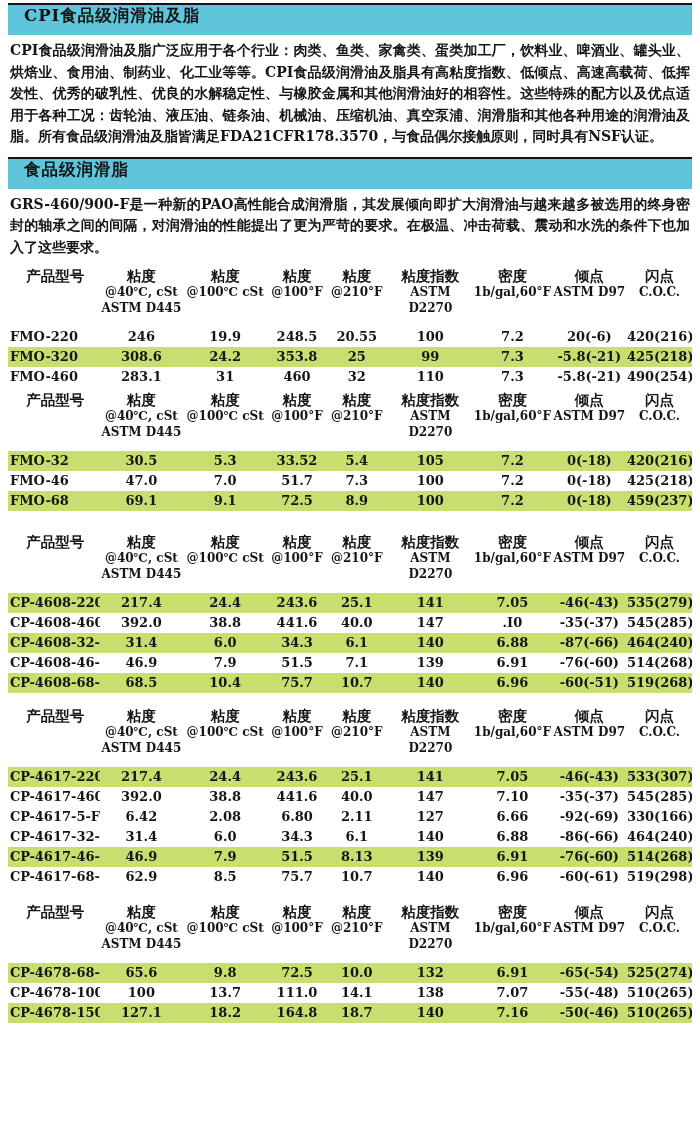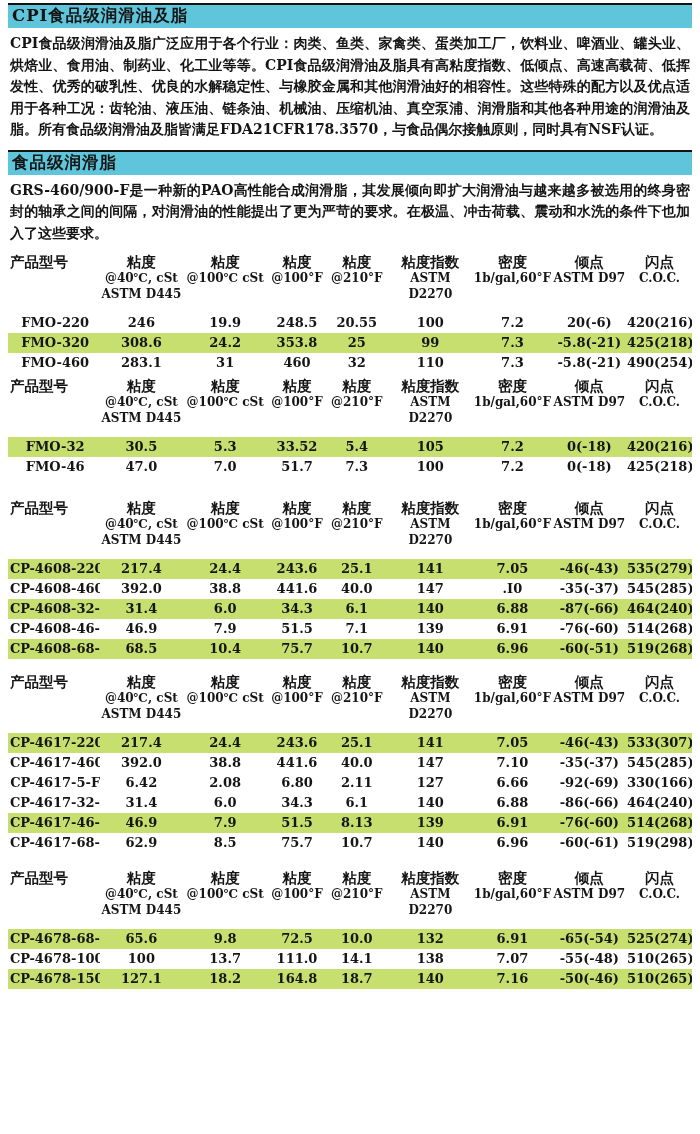--- a/index.html
+++ b/index.html
@@ -8,22 +8,22 @@
   body {
     width:700px; height:1134px; overflow:hidden;
     font-family:"DejaVu Serif","Liberation Serif",serif;
     font-weight:bold; color:var(--ink);
   }
   .page { padding:3px 8px 8px 8px; }
 
   .section-title {
     background:var(--cyan);
     border-top:2px solid #121212;
-    font-size:16.5px; line-height:21px; height:25px;
-    padding:0 4px; letter-spacing:1px;
+    font-size:16.5px; line-height:21px; height:32px;
+    padding:0 16px; letter-spacing:1px;
   }
   .para {
     font-size:14px; line-height:21.5px; text-align:justify;
     margin:5px 2px 9px 2px;
   }
   .para.indent { text-indent:2em; }
   .gap-above { margin-top:14px; }
 
   table { width:100%; border-collapse:collapse; table-layout:fixed; }
   table.spec { margin-top:4px; }
@@ -31,29 +31,29 @@
   table.spec.m2 { margin-top:4px; }
   table.spec.m3 { margin-top:22px; }
   table.spec.m4 { margin-top:14px; }
   table.spec.m5 { margin-top:16px; }
 
   col.c0 { width:13.5%; } col.c1 { width:12%; }  col.c2 { width:12.5%; }
   col.c3 { width:8.5%; }  col.c4 { width:9%; }   col.c5 { width:12.5%; }
   col.c6 { width:11.5%; } col.c7 { width:11%; }  col.c8 { width:9.5%; }
 
   th { vertical-align:top; padding:0; font-weight:bold; }
-  th:first-child { text-align:left; padding-left:2px; }
+  th:first-child { text-align:center; padding-left:2px; }
   th .h1 { font-size:14.5px; line-height:17px; }
   th .h2 { font-size:12px; line-height:16px; }
 
   td {
     text-align:center; font-size:13px; height:20px; line-height:20px;
     padding:0; white-space:nowrap; overflow:hidden;
   }
-  td.model { text-align:center; padding-left:2px; font-size:13px; }
+  td.model { text-align:left; padding-left:2px; font-size:13px; }
   tr.hl td { background:var(--green); }
   tr.spacer td { height:11px; background:transparent !important; }
 </style>
 </head>
 <body>
 
 <div class="page">
 
   <div class="section-title">CPI食品级润滑油及脂</div>
 
@@ -227,20 +227,31 @@
           <td class="model">FMO-46</td>
           <td>47.0</td>
           <td>7.0</td>
           <td>51.7</td>
           <td>7.3</td>
           <td>100</td>
           <td>7.2</td>
           <td>0(-18)</td>
           <td>425(218)</td>
         </tr>
+        <tr class="hl">
+          <td class="model">FMO-68</td>
+          <td>69.1</td>
+          <td>9.1</td>
+          <td>72.5</td>
+          <td>8.9</td>
+          <td>100</td>
+          <td>7.2</td>
+          <td>0(-18)</td>
+          <td>459(237)</td>
+        </tr>
       </tbody>
     </table>
 
   <table class="spec m3">
       <colgroup>
         <col class="c0">
         <col class="c1">
         <col class="c2">
         <col class="c3">
         <col class="c4">

